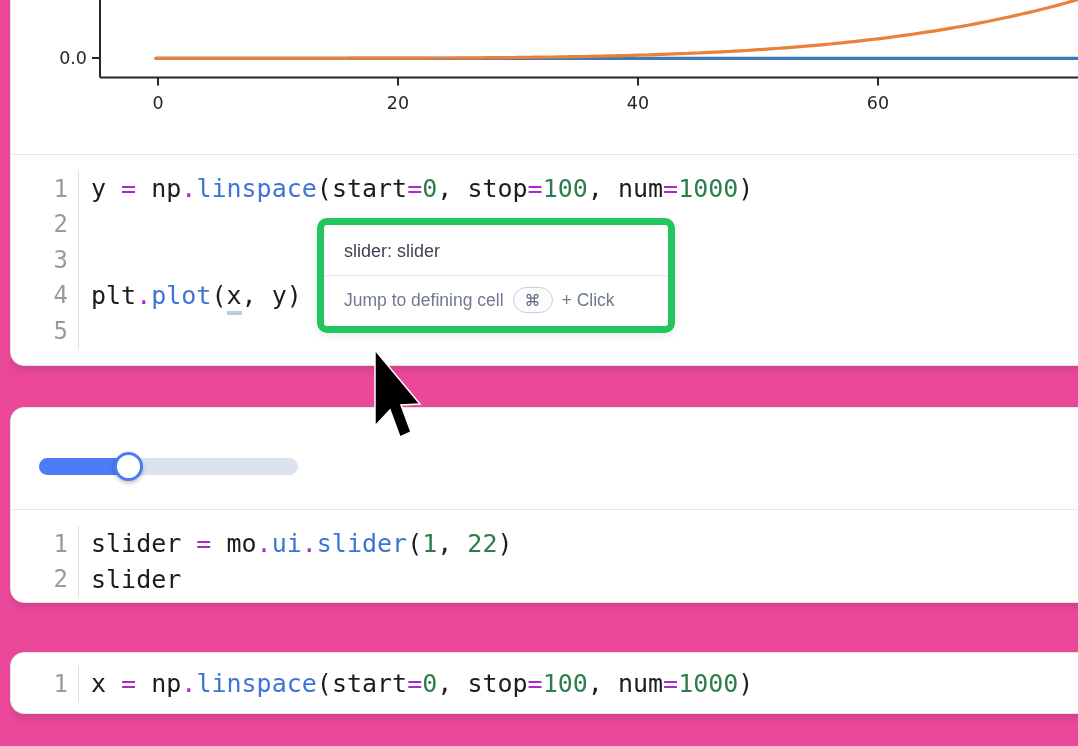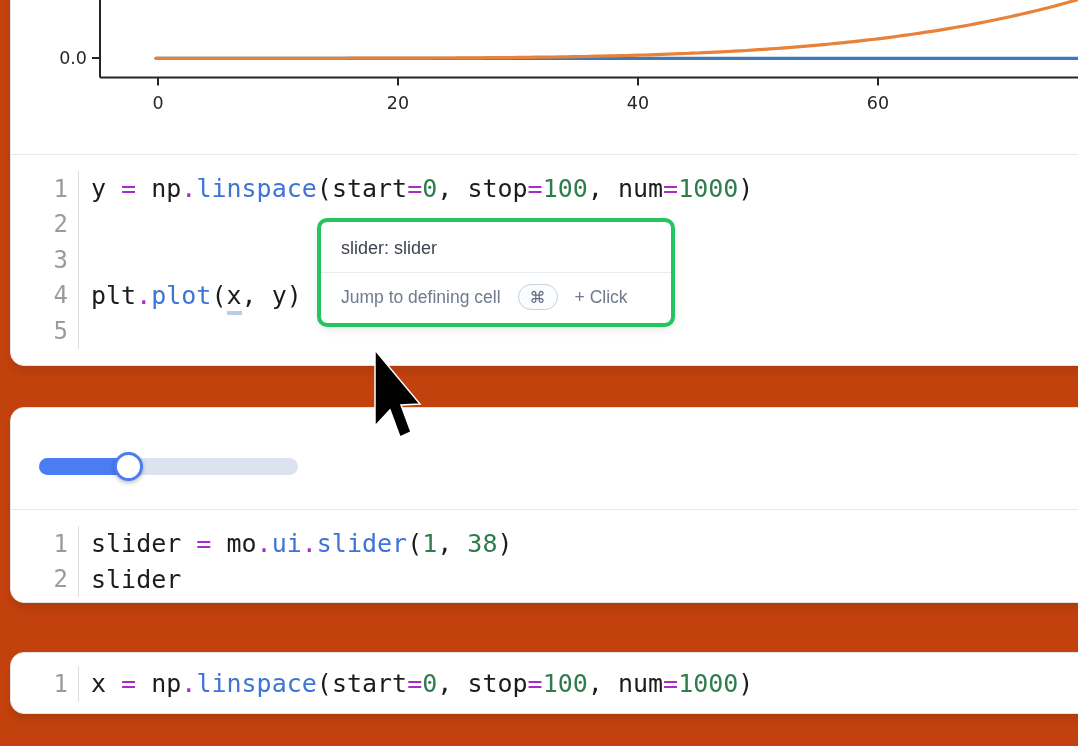--- a/index.html
+++ b/index.html
@@ -1,16 +1,16 @@
 <!DOCTYPE html>
 <html><head>
 <meta charset="utf-8">
 <style>
   html,body{margin:0;padding:0;background:#ffffff;}
-  #app{position:relative;width:1078px;height:746px;overflow:hidden;background:#c2410c;
+  #app{position:relative;width:1078px;height:746px;overflow:hidden;background:#ec4899;
        font-family:"Liberation Sans", sans-serif;}
   .cell{position:absolute;background:#fff;border:1px solid #e4e4e4;border-radius:14px;
         box-shadow:0 7px 9px -3px rgba(30,30,30,0.14);box-sizing:border-box;overflow:hidden;}
   #cell-plot{left:10px;top:-40px;width:1110px;height:406px;}
   #cell-slider{left:10px;top:407px;width:1110px;height:196px;}
   #cell-x{left:10px;top:652px;width:1110px;height:62px;}
   .output{border-bottom:1px solid #e8e8e8;position:relative;background:#fff;}
   #plot-output{height:193px;}
   #slider-output{height:101px;}
   
@@ -26,25 +26,25 @@
   .tok-t{color:#1c1c1c;} .tok-op{color:#a72bc7;} .tok-fn{color:#3d74d6;text-align:center;} .tok-num{color:#2f7d4d;}
   .tok-u{border-bottom:4px solid #b9cee3;padding-bottom:1px;}
   
   .uslider{position:absolute;left:28px;top:42px;width:259px;height:34px;cursor:pointer;}
   .track{position:absolute;left:0;top:8px;width:259px;height:17px;border-radius:9px;background:#dde3ee;}
   .fill{position:absolute;left:0;top:8px;width:88px;height:17px;border-radius:9px 0 0 9px;background:#4c7cf3;}
   .thumb{position:absolute;left:67px;top:2px;width:23px;height:23px;border-radius:50%;
          background:#fff;border:3px solid #4c7cf3;box-shadow:0 2px 4px rgba(0,0,0,0.25);}
   
   .tooltip{position:absolute;left:317px;top:218px;width:358px;box-sizing:border-box;
-           background:#fff;border:4px solid #22c55e;border-radius:10px;z-index:30;
+           background:#fff;border:7px solid #22c55e;border-radius:10px;z-index:30;
            box-shadow:0 3px 10px rgba(0,0,0,0.08);}
   .tt-title{padding:16px 20px 13px 20px;font-size:18px;color:#3d4451;}
   .tt-divider{height:1px;background:#e7ebf0;}
-  .tt-row{display:flex;align-items:center;gap:17px;padding:11px 14px 13px 20px;
+  .tt-row{display:flex;align-items:center;gap:9px;padding:11px 14px 13px 20px;
           font-size:17.5px;color:#6f7b8d;}
   .kbd{display:inline-flex;align-items:center;justify-content:center;min-width:34px;height:26px;
        padding:0 11px;border:1.5px solid #c9d1da;border-radius:14px;background:#fbfcfd;
        color:#5e6a7e;font-size:16px;box-sizing:border-box;}
   
   .cursor{position:absolute;left:374px;top:350px;z-index:40;}
   
   .ticklabel{font-family:"DejaVu Sans", sans-serif;font-size:17.5px;fill:#262626;}
 </style>
 </head>
@@ -98,21 +98,21 @@
     <div class="output" id="slider-output">
       <div class="uslider">
         <div class="track"></div>
         <div class="fill" id="slider-fill" style="width: 97px;"></div>
         <div class="thumb" id="slider-thumb" style="left: 75px;"></div>
       </div>
     </div>
     <div class="editor" id="editor-slider">
         <div class="crow">
           <div class="ln">1</div>
-          <div class="code"><span class="tok-t">slider </span><span class="tok-op">=</span><span class="tok-t"> mo</span><span class="tok-op">.</span><span class="tok-fn">ui</span><span class="tok-op">.</span><span class="tok-fn">slider</span><span class="tok-t">(</span><span class="tok-num">1</span><span class="tok-t">, </span><span class="tok-num">38</span><span class="tok-t">)</span></div>
+          <div class="code"><span class="tok-t">slider </span><span class="tok-op">=</span><span class="tok-t"> mo</span><span class="tok-op">.</span><span class="tok-fn">ui</span><span class="tok-op">.</span><span class="tok-fn">slider</span><span class="tok-t">(</span><span class="tok-num">1</span><span class="tok-t">, </span><span class="tok-num">22</span><span class="tok-t">)</span></div>
         </div>
         <div class="crow">
           <div class="ln">2</div>
           <div class="code"><span class="tok-t">slider</span></div>
         </div>
       </div>
   </section>
 
   <section class="cell" id="cell-x">
     <div class="editor" id="editor-x">

